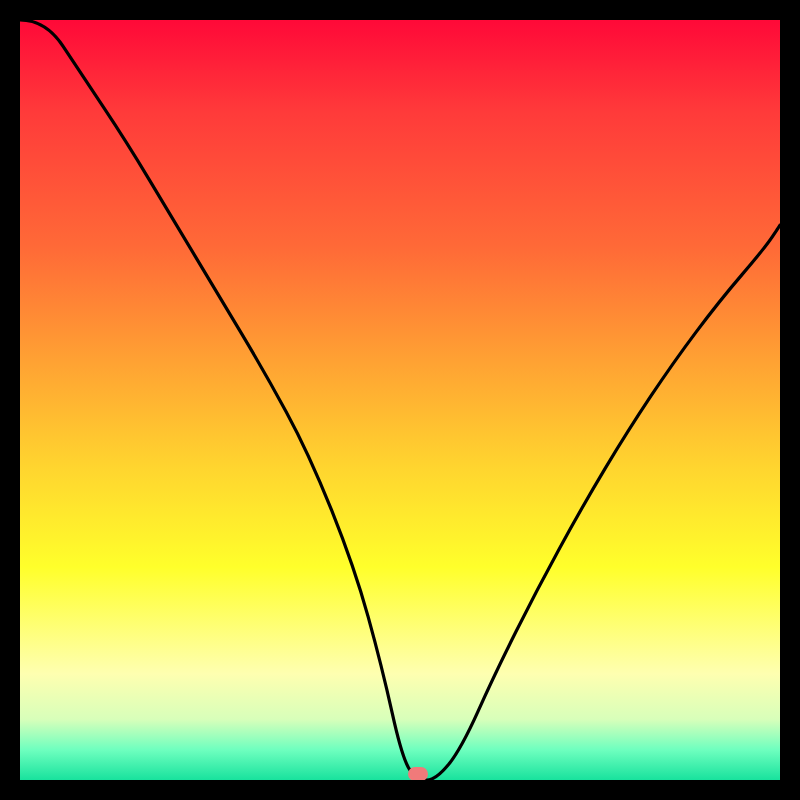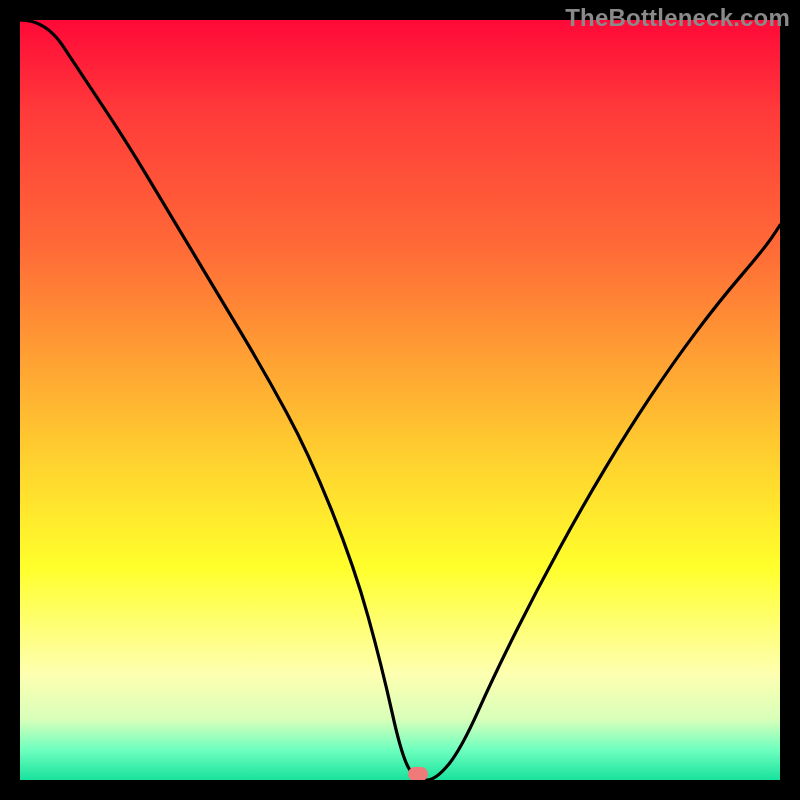--- a/index.html
+++ b/index.html
@@ -57,21 +57,20 @@
     height: 14px;
     border-radius: 7px;
     transform: translate(-50%, -50%);
   }
 </style>
 </head>
 <body>
 
 <div class="frame">
 
-  <div class="watermark">TheBottleneck.com</div>
 
   <div class="plot-area">
     <div class="gradient" style="background: linear-gradient(rgb(255, 9, 56) 0%, rgb(255, 58, 58) 12%, rgb(255, 106, 55) 30%, rgb(255, 162, 51) 45%, rgb(255, 210, 47) 58%, rgb(255, 255, 43) 72%, rgb(254, 255, 176) 86%, rgb(216, 255, 186) 92%, rgb(111, 255, 191) 96%, rgb(24, 226, 157) 100%);"></div>
 
     <svg class="curve" viewBox="0 0 760 760" preserveAspectRatio="none">
       <path id="curve-path" d="M 0.0 0.0 Q 25.8 0.0 43.3 26.6 Q 60.8 53.2 83.6 87.4 Q 106.4 121.6 129.2 159.6 Q 152.0 197.6 174.8 235.6 Q 197.6 273.6 220.4 311.6 Q 243.2 349.6 266.0 391.4 Q 288.8 433.2 311.6 490.2 Q 334.4 547.2 348.1 596.6 Q 361.8 646.0 372.4 693.9 Q 383.0 741.8 390.6 750.9 Q 398.2 760.0 407.0 760.0 Q 415.7 760.0 428.3 744.8 Q 440.8 729.6 457.9 691.6 Q 475.0 653.6 495.9 611.8 Q 516.8 570.0 539.6 528.2 Q 562.4 486.4 585.2 448.4 Q 608.0 410.4 630.8 376.2 Q 653.6 342.0 676.4 311.6 Q 699.2 281.2 722.0 254.6 Q 744.8 228.0 752.4 216.6 T 760.0 205.2" fill="none" stroke="#000000" stroke-width="3.2" stroke-linecap="round" stroke-linejoin="round"></path>
     </svg>
 
     <div class="marker" id="min-marker" style="left: 52.4%; top: 99.2%; background: rgb(240, 122, 122);"></div>
   </div>

